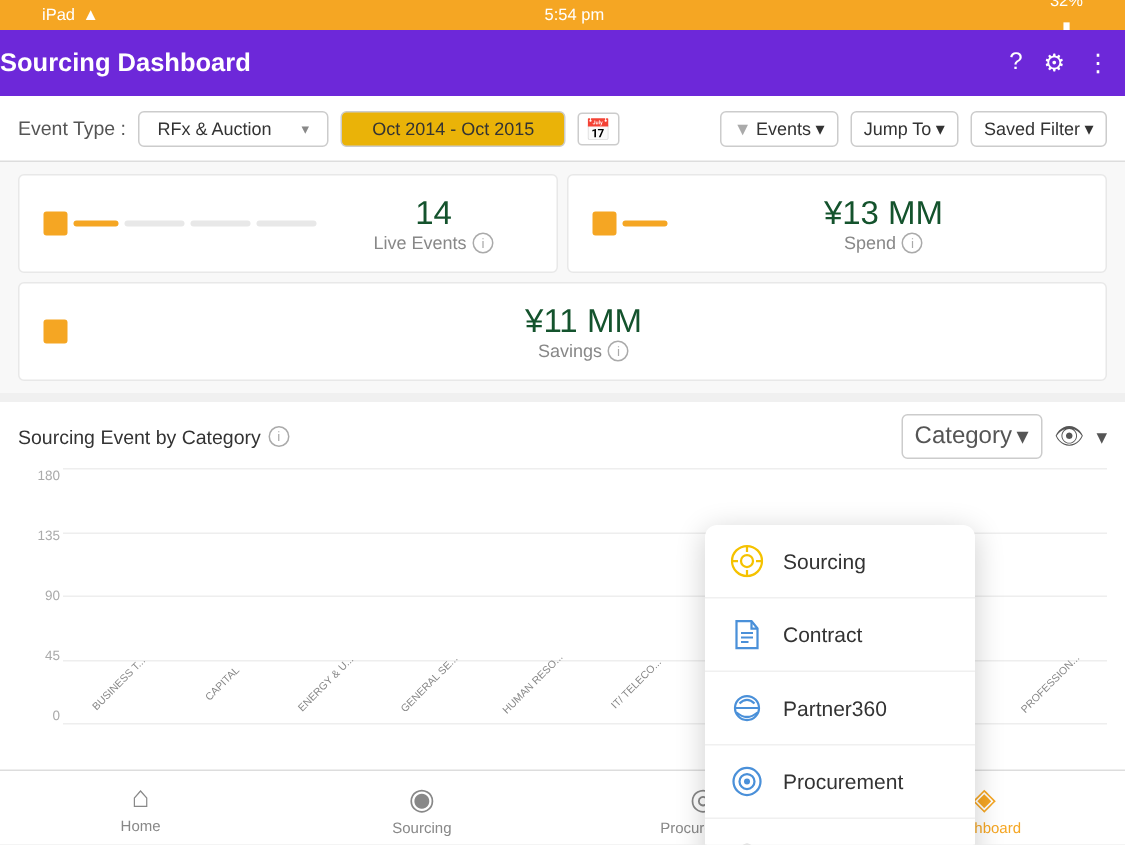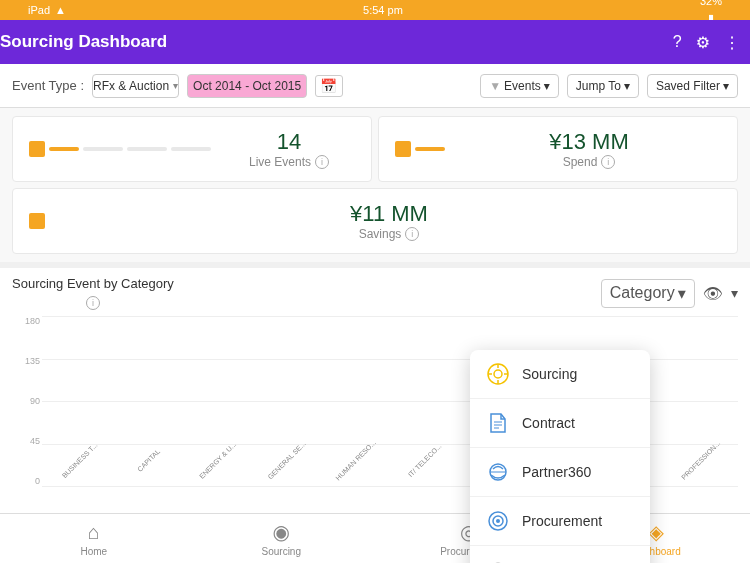--- a/index.html
+++ b/index.html
@@ -22,28 +22,28 @@
     .header-icons { position: absolute; right: 10px; display: flex; gap: 14px; align-items: center; }
     .header-icon { color: #fff; font-size: 16px; cursor: pointer; }
 
     
     .toolbar {
       height: 44px; background: #fff; border-bottom: 1px solid #ddd;
       display: flex; align-items: center; padding: 0 12px; gap: 8px;
     }
     .toolbar-label { font-size: 13px; color: #555; }
     .toolbar-select {
-      border: 1px solid #ccc; border-radius: 4px; padding: 4px 0;
+      border: 1px solid #ccc; border-radius: 4px; padding: 4px 12px;
       font-size: 12px; background: #fff; cursor: pointer; display: flex;
-      align-items: center; gap: 4px; color: #333;
+      align-items: center; gap: 20px; color: #333;
     }
     .toolbar-select .arrow { font-size: 10px; color: #888; }
     .date-range {
-      border: 1px solid #ccc; border-radius: 4px; padding: 4px 5px;
-      font-size: 12px; background: #f9a8d4; color: #333; display: flex; align-items: center; gap: 4px;
+      border: 1px solid #ccc; border-radius: 4px; padding: 4px 20px;
+      font-size: 12px; background: #eab308; color: #333; display: flex; align-items: center; gap: 4px;
     }
     .calendar-icon { color: #f5a623; font-size: 14px; cursor: pointer; border: 1px solid #ccc; border-radius: 3px; padding: 2px 4px; }
     .spacer { flex: 1; }
     .filter-btn {
       border: 1px solid #ccc; border-radius: 4px; padding: 4px 8px;
       font-size: 12px; background: #fff; cursor: pointer; display: flex; align-items: center; gap: 3px; color: #333;
     }
     .filter-icon { color: #aaa; }
 
     
@@ -59,21 +59,21 @@
     .kpi-dash { width: 30px; height: 4px; background: #f5a623; border-radius: 2px; }
     .kpi-dash-long { width: 40px; height: 4px; background: #e8e8e8; border-radius: 2px; }
     .kpi-content { display: flex; flex-direction: column; align-items: center; flex: 1; }
     .kpi-value { font-size: 22px; font-weight: 300; color: #14532d; }
     .kpi-label { font-size: 12px; color: #888; display: flex; align-items: center; gap: 4px; }
     .info-icon { width: 14px; height: 14px; border-radius: 50%; border: 1px solid #aaa; color: #aaa; font-size: 9px; display: inline-flex; align-items: center; justify-content: center; }
 
     
     .chart-section { background: #fff; margin: 6px 0 0 0; flex: 1; padding: 8px 12px; position: relative; }
     .chart-header { display: flex; align-items: center; justify-content: space-between; margin-bottom: 6px; }
-    .chart-title { font-size: 13px; color: #333; font-weight: 500; display: flex; align-items: center; gap: 5px; flex-direction: column; }
+    .chart-title { font-size: 13px; color: #333; font-weight: 500; display: flex; align-items: center; gap: 5px; }
     .chart-controls { display: flex; align-items: center; gap: 8px; }
     .category-btn {
       border: 1px solid #ccc; border-radius: 4px; padding: 4px 8px;
       font-size: 16px; background: #fff; cursor: pointer; display: flex; align-items: center; gap: 3px; color: #555;
     }
     .eye-icon { font-size: 16px; color: #555; cursor: pointer; }
     .chevron-down-icon { font-size: 14px; color: #555; cursor: pointer; }
 
     
     .chart-area { position: relative; height: 200px; }

